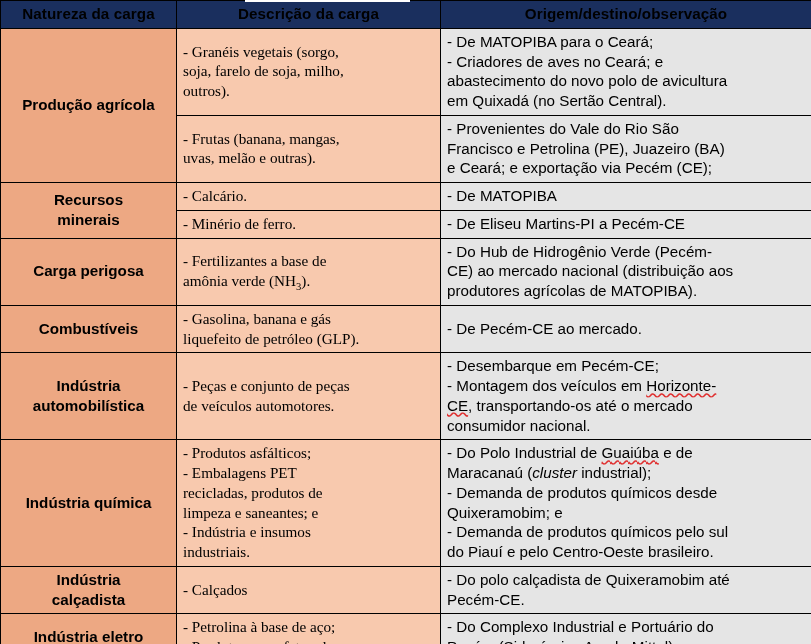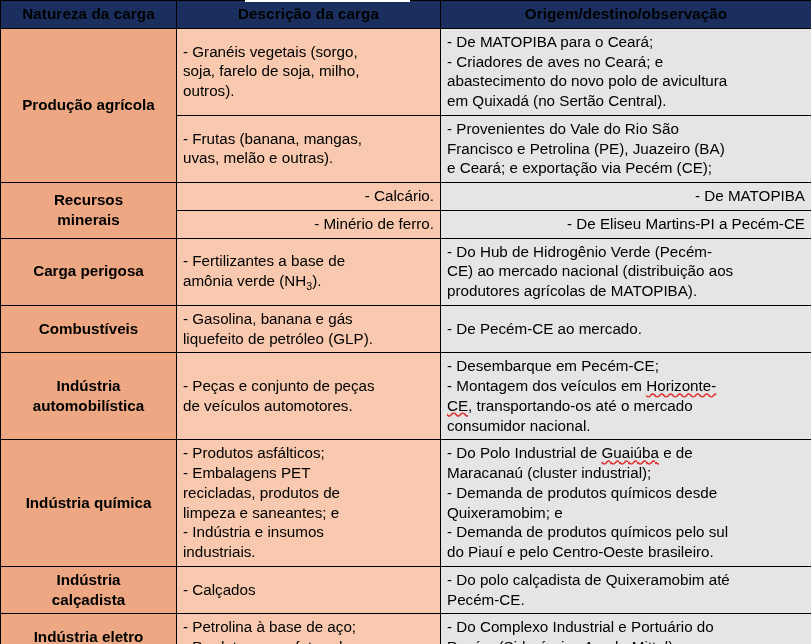--- a/index.html
+++ b/index.html
@@ -56,34 +56,35 @@
   td.nature {
     background: #EDA883;
     font-weight: bold;
     text-align: center;
     font-size: 15.2px;
     padding-left: 8px;
   }
   td.desc {
     background: #F8C9AE;
     text-align: left;
+    font-family: Liberation Serif, serif;
   }
   td.origin {
     background: #e5e5e5;
     text-align: left;
   }
 
   
-  td.tight { padding-top: 2px; padding-bottom: 2px; text-align: right; }
+  td.tight { padding-top: 2px; padding-bottom: 2px; }
 
   .spell {
     text-decoration: underline wavy #E03030;
     text-decoration-skip-ink: none;
   }
-  .ital { }
+  .ital { font-style: italic; }
   sub { font-size: 0.70em; line-height: 0; }
 
   .line { display: block; white-space: normal; }
 
   
   #top-artifact {
     position: absolute;
     left: 245px;
     top: 0;
     width: 165px;

